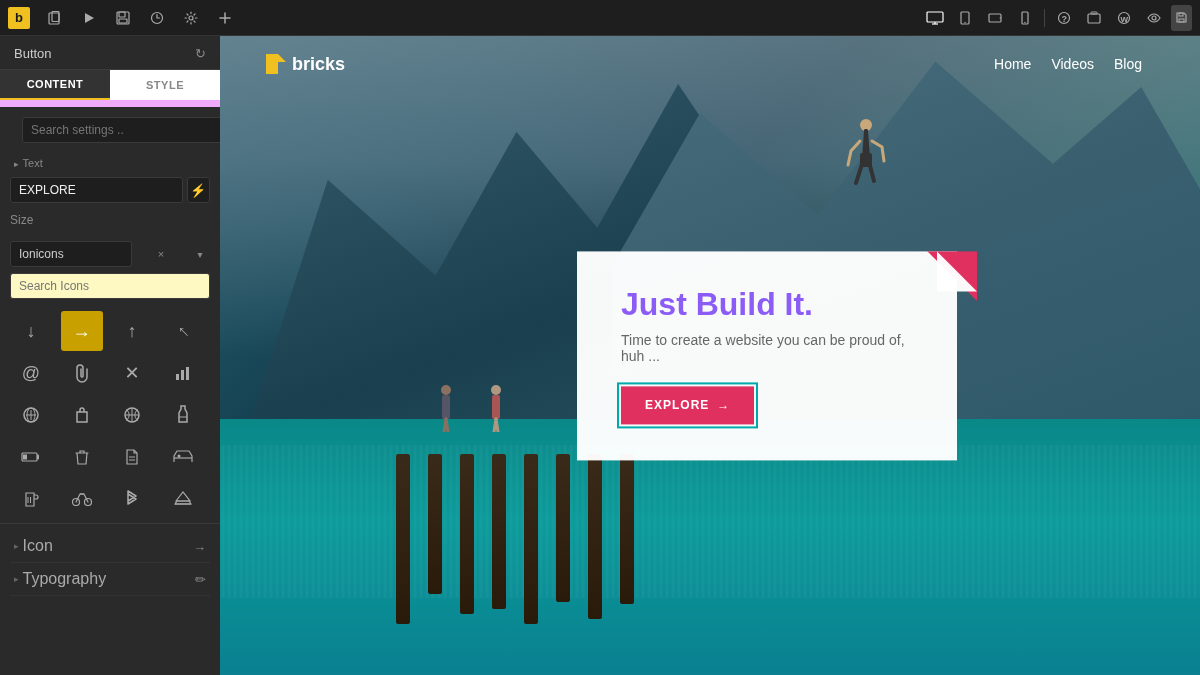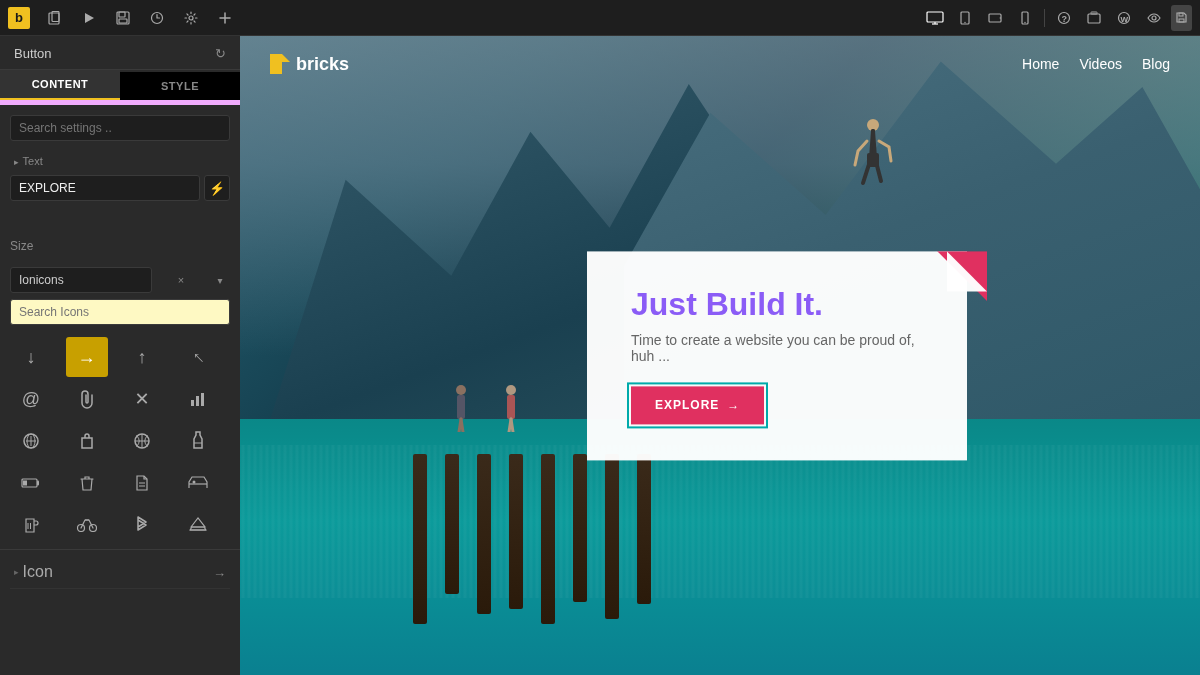--- a/index.html
+++ b/index.html
@@ -56,21 +56,21 @@
 
     
     .main-area {
       display: flex;
       flex: 1;
       overflow: hidden;
     }
 
     
     .left-panel {
-      width: 240px;
+      width: 220px;
       background: #2a2a2a;
       display: flex;
       flex-direction: column;
       flex-shrink: 0;
       overflow: hidden;
     }
     .panel-header {
       padding: 10px 14px 8px;
       display: flex;
       align-items: center;
@@ -84,45 +84,44 @@
     }
     .panel-refresh {
       color: #888;
       cursor: pointer;
       font-size: 13px;
     }
 
     
     .tabs-row {
       display: flex;
-      border-bottom: 5px solid #f0abfc;
-      align-items: flex-end;
+      border-bottom: 7px solid #f0abfc;
     }
     .tab-btn {
       flex: 1;
       padding: 8px;
       text-align: center;
       font-size: 11px;
       font-weight: 600;
       letter-spacing: 0.5px;
       cursor: pointer;
       color: #888;
-      background: #000000;
+      background: #ffffff;
       border: none;
       text-transform: uppercase;
     }
     .tab-btn.active {
       color: #fff;
       background: #333;
       border-bottom: 2px solid #f0c020;
     }
 
     
     .search-settings {
-      margin: 10px 10px 8px;
+      margin: 10px 22px 8px;
       background: #1e1e1e;
       border: 1px solid #3a3a3a;
       border-radius: 3px;
       padding: 5px 8px;
       color: #666;
       font-size: 12px;
       width: calc(100% - 20px);
     }
 
     
@@ -167,21 +166,20 @@
       color: #aaa;
       cursor: pointer;
       font-size: 13px;
     }
 
     
     .size-row {
       padding: 2px 10px 8px;
       display: flex;
       align-items: flex-start;
-      margin-top: 28px;
     }
     .size-label {
       color: #888;
       font-size: 12px;
       min-width: 36px;
     }
     .size-select {
       flex: 1;
       background: #1e1e1e;
       border: 1px solid #3a3a3a;
@@ -386,25 +384,25 @@
       height: 160px;
       background: linear-gradient(180deg, #3a2a1a, #2a1a0a);
       border-radius: 2px;
     }
 
     
     .canvas-navbar {
       position: absolute;
       top: 0;
       left: 0;
-      right: 0;
+      right: 12px;
       height: 56px;
       display: flex;
       align-items: center;
-      padding: 0 30px;
+      padding: 0 46px;
       z-index: 10;
       text-align: center;
     }
     .canvas-logo {
       display: flex;
       align-items: center;
       gap: 6px;
       color: #fff;
       font-size: 18px;
       font-weight: 600;
@@ -732,20 +730,24 @@
             <path d="M3 10h12l2 3H1z" stroke="#aaa" stroke-width="1.2"></path>
           </svg>
       </div>
     </div>
 
     <div class="bottom-sections">
       <div class="bottom-section-item">
         <span class="bottom-section-label">Icon</span>
         <span class="bottom-section-icon">→</span>
       </div>
+      <div class="bottom-section-item">
+        <span class="bottom-section-label">Typography</span>
+        <span class="bottom-section-icon">✏</span>
+      </div>
     </div>
 
   </div>
 
   <div class="canvas-area">
     <div class="hero-image">
 
       <div class="sky-overlay"></div>
 
       <div class="mountain-left"></div>

